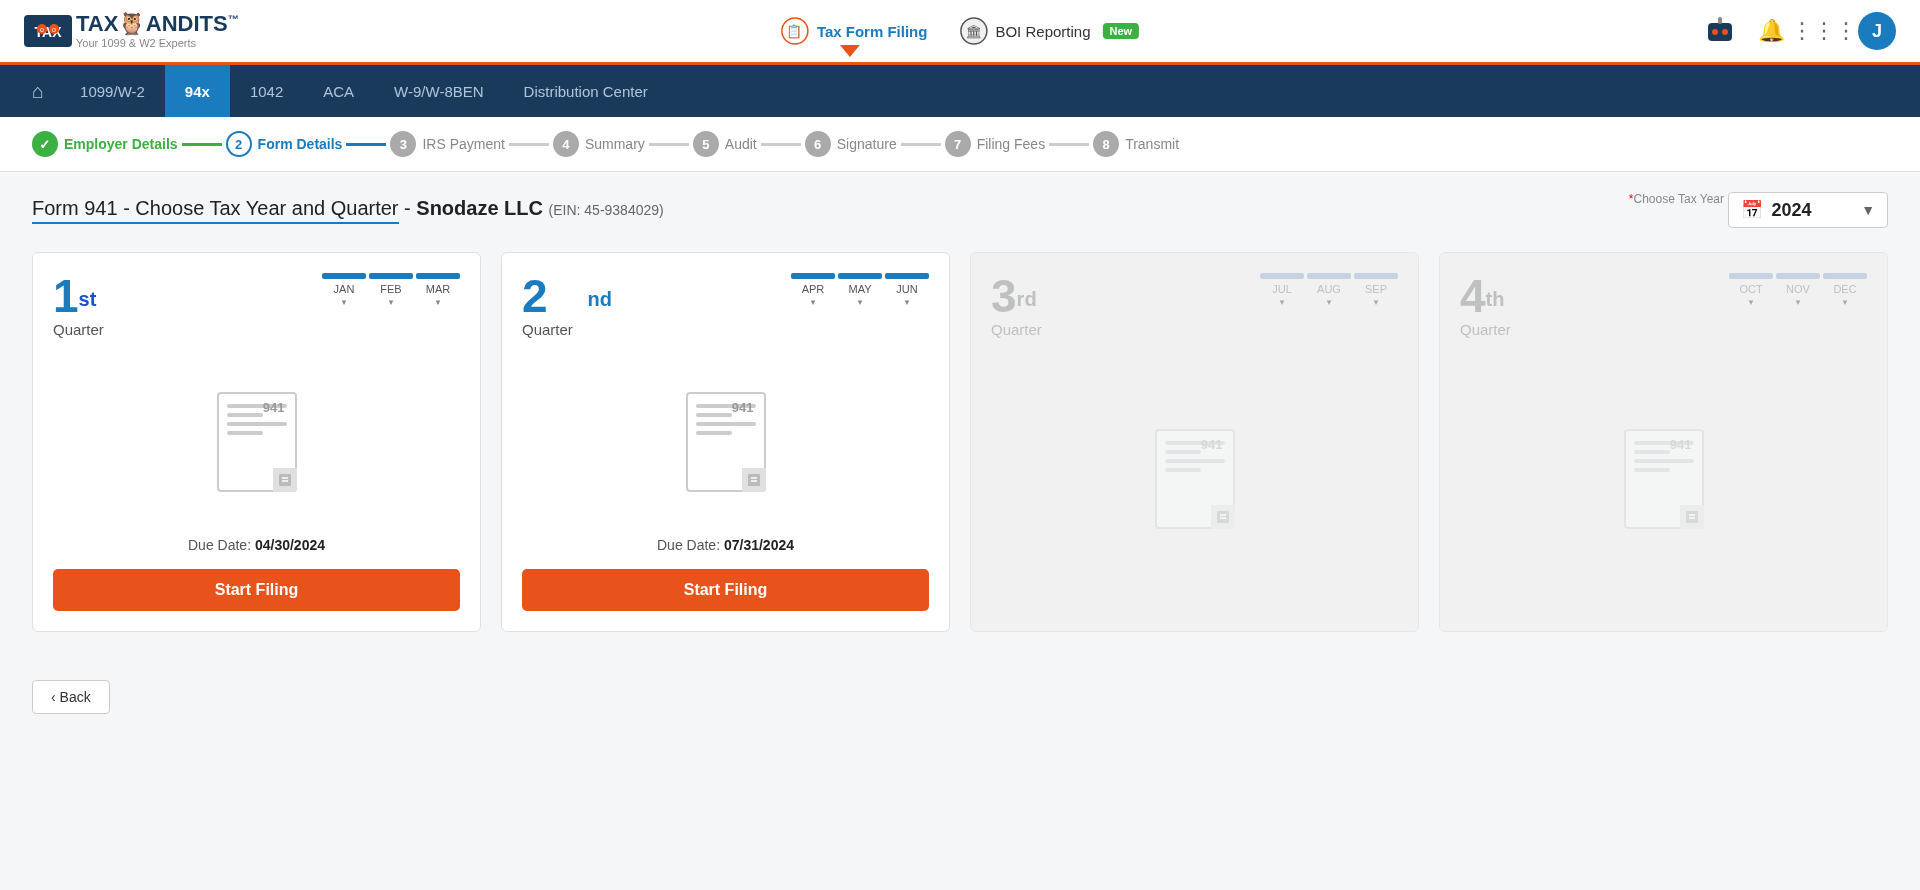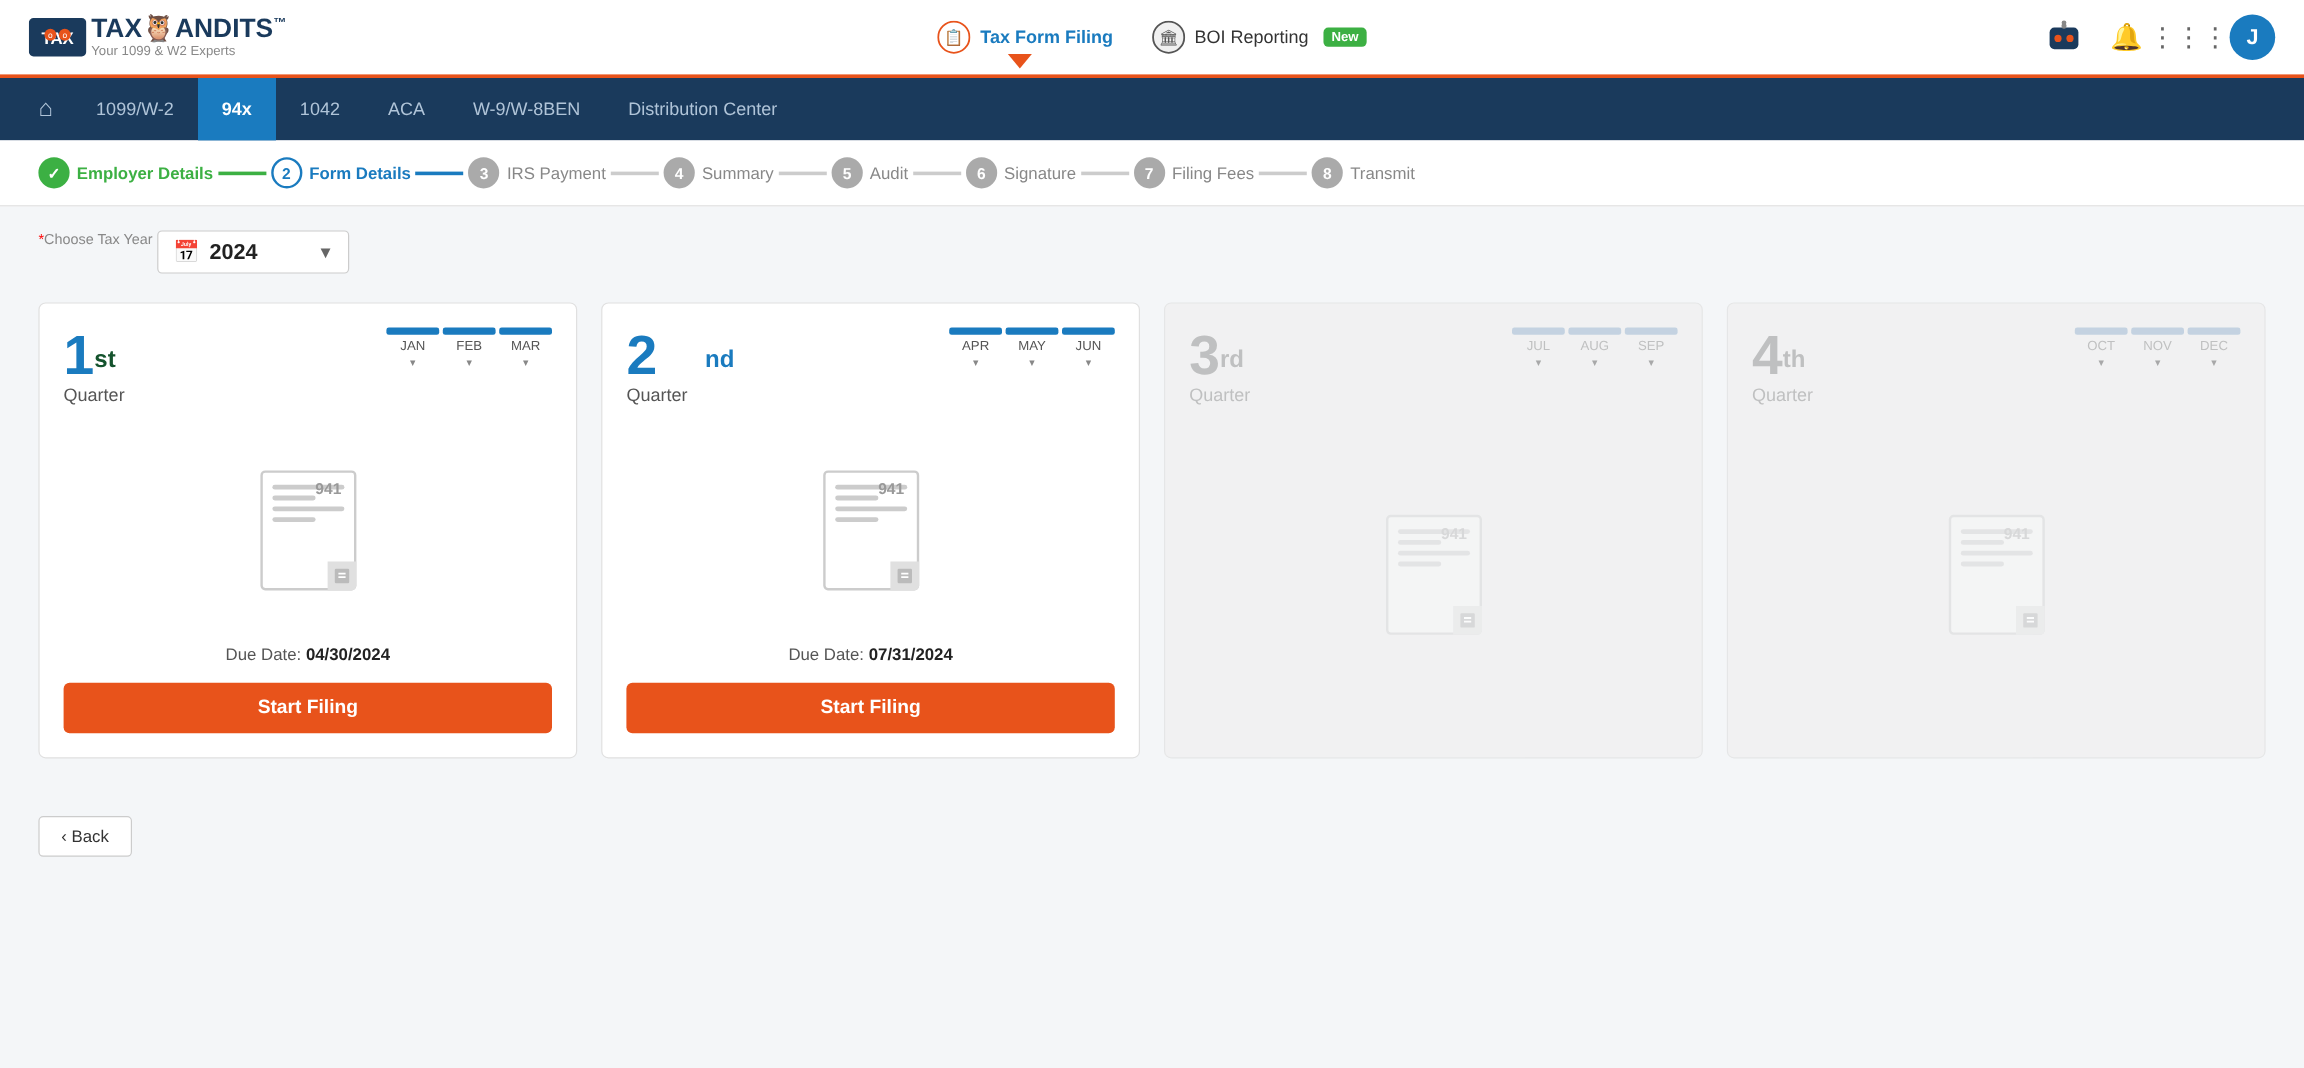--- a/index.html
+++ b/index.html
@@ -303,38 +303,44 @@
   </div>
   <div class="step-line"></div>
   <div class="step">
     <div class="step-circle">8</div>
     <span class="step-label">Transmit</span>
   </div>
 </div>
 
 <div class="page-content">
   <div class="page-title-row">
+    <div class="page-title">
+      <span class="form-num underline-blue">Form 941 - Choose Tax Year and Quarter</span>
+      <span style="font-weight:400;"> - </span>
+      <span class="company">Snodaze LLC</span>
+      <span class="ein"> </span><span class="ein">(EIN: 45-9384029)</span>
+    </div>
     <div class="tax-year-select">
       <div style="font-size:12px;color:#888;">
         <span style="color:red;">*</span><span>Choose Tax Year</span>
       </div>
       <div class="tax-year-dropdown">
         <span style="font-size:18px;">📅</span>
         <span>2024</span>
         <span class="chev">▼</span>
       </div>
     </div>
   </div>
 
   <div class="quarters-grid">
 
     <div class="quarter-card">
       <div class="quarter-header">
         <div>
-          <span style="font-size:46px;font-weight:bold;color:#1a7bbf;line-height:1;">1</span><sup style="font-size:20px;color:#14532d;font-weight:bold;">st</sup>
+          <span style="font-size:46px;font-weight:bold;color:#1a7bbf;line-height:1;">1</span><sup style="font-size:20px;color:#1d4ed8;font-weight:bold;">st</sup>
           <div style="font-size:15px;color:#555;margin-top:2px;">Quarter</div>
         </div>
         <div class="month-indicators">
           <div class="month-col">
             <div class="month-bar"></div>
             <span class="month-name">JAN</span>
             <span class="month-arrow">▾</span>
           </div>
           <div class="month-col">
             <div class="month-bar"></div>

